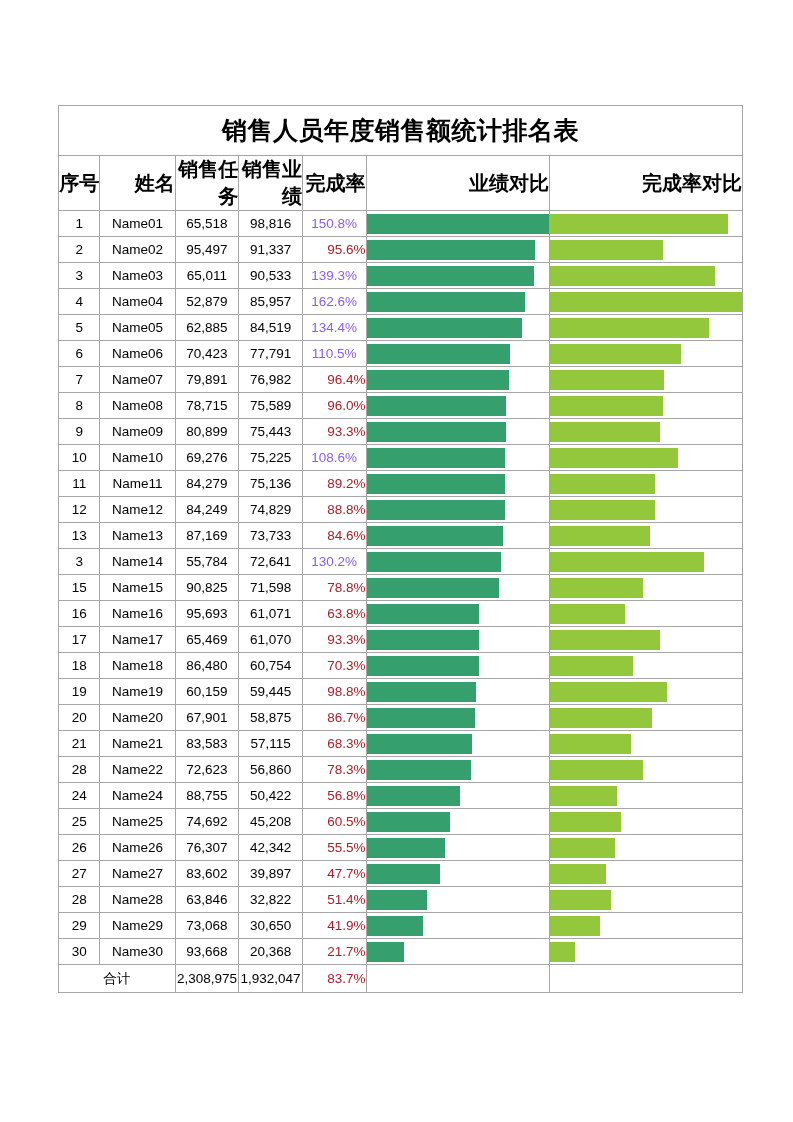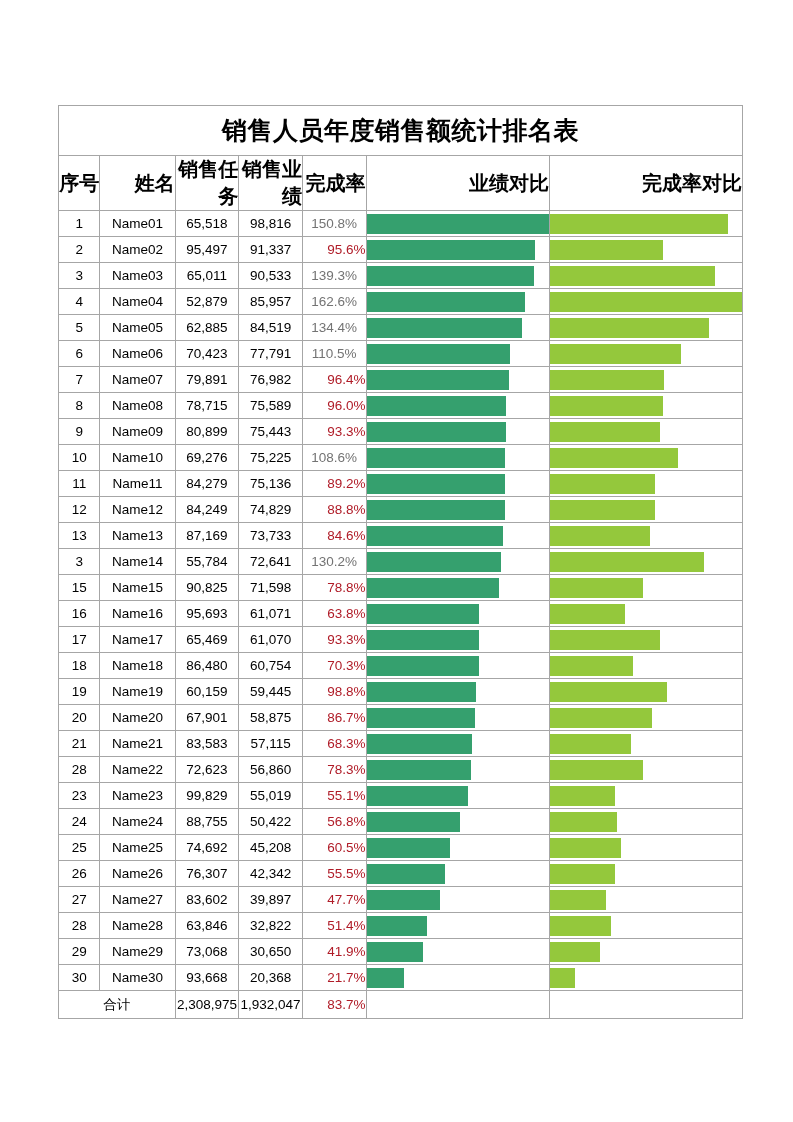--- a/index.html
+++ b/index.html
@@ -79,21 +79,21 @@
   tr.data-row td {
     height: 26px;
     font-size: 13.5px;
     vertical-align: middle;
   }
   .cell-idx  { text-align: center; }
   .cell-name { text-align: center; }
   .cell-num  { text-align: center; }
   .cell-rate { text-align: center; }
   .rate-low  { color: #b01c28; text-align: right; }
-  .rate-ok   { color: #737373; }
+  .rate-ok   { color: #8b5cf6; }
 
   
   .bar-cell {
     position: relative;
     padding: 0;
     overflow: hidden;
   }
   .bar {
     height: 20px;
     margin: 0;
@@ -423,33 +423,20 @@
             <td class="cell-idx">28</td>
             <td class="cell-name">Name22</td>
             <td class="cell-num">72,623</td>
             <td class="cell-num">56,860</td>
             <td class="cell-rate rate-low">78.3%</td>
             <td class="bar-cell">
               <div class="bar bar-perf" style="width: 57.5%; background: rgb(53, 160, 110);"></div>
             </td>
             <td class="bar-cell">
               <div class="bar bar-rate" style="width: 48.2%; background: rgb(148, 200, 60);"></div>
-            </td>
-          </tr>
-          <tr class="data-row">
-            <td class="cell-idx">23</td>
-            <td class="cell-name">Name23</td>
-            <td class="cell-num">99,829</td>
-            <td class="cell-num">55,019</td>
-            <td class="cell-rate rate-low">55.1%</td>
-            <td class="bar-cell">
-              <div class="bar bar-perf" style="width: 55.7%; background: rgb(53, 160, 110);"></div>
-            </td>
-            <td class="bar-cell">
-              <div class="bar bar-rate" style="width: 33.9%; background: rgb(148, 200, 60);"></div>
             </td>
           </tr>
           <tr class="data-row">
             <td class="cell-idx">24</td>
             <td class="cell-name">Name24</td>
             <td class="cell-num">88,755</td>
             <td class="cell-num">50,422</td>
             <td class="cell-rate rate-low">56.8%</td>
             <td class="bar-cell">
               <div class="bar bar-perf" style="width: 51%; background: rgb(53, 160, 110);"></div>

